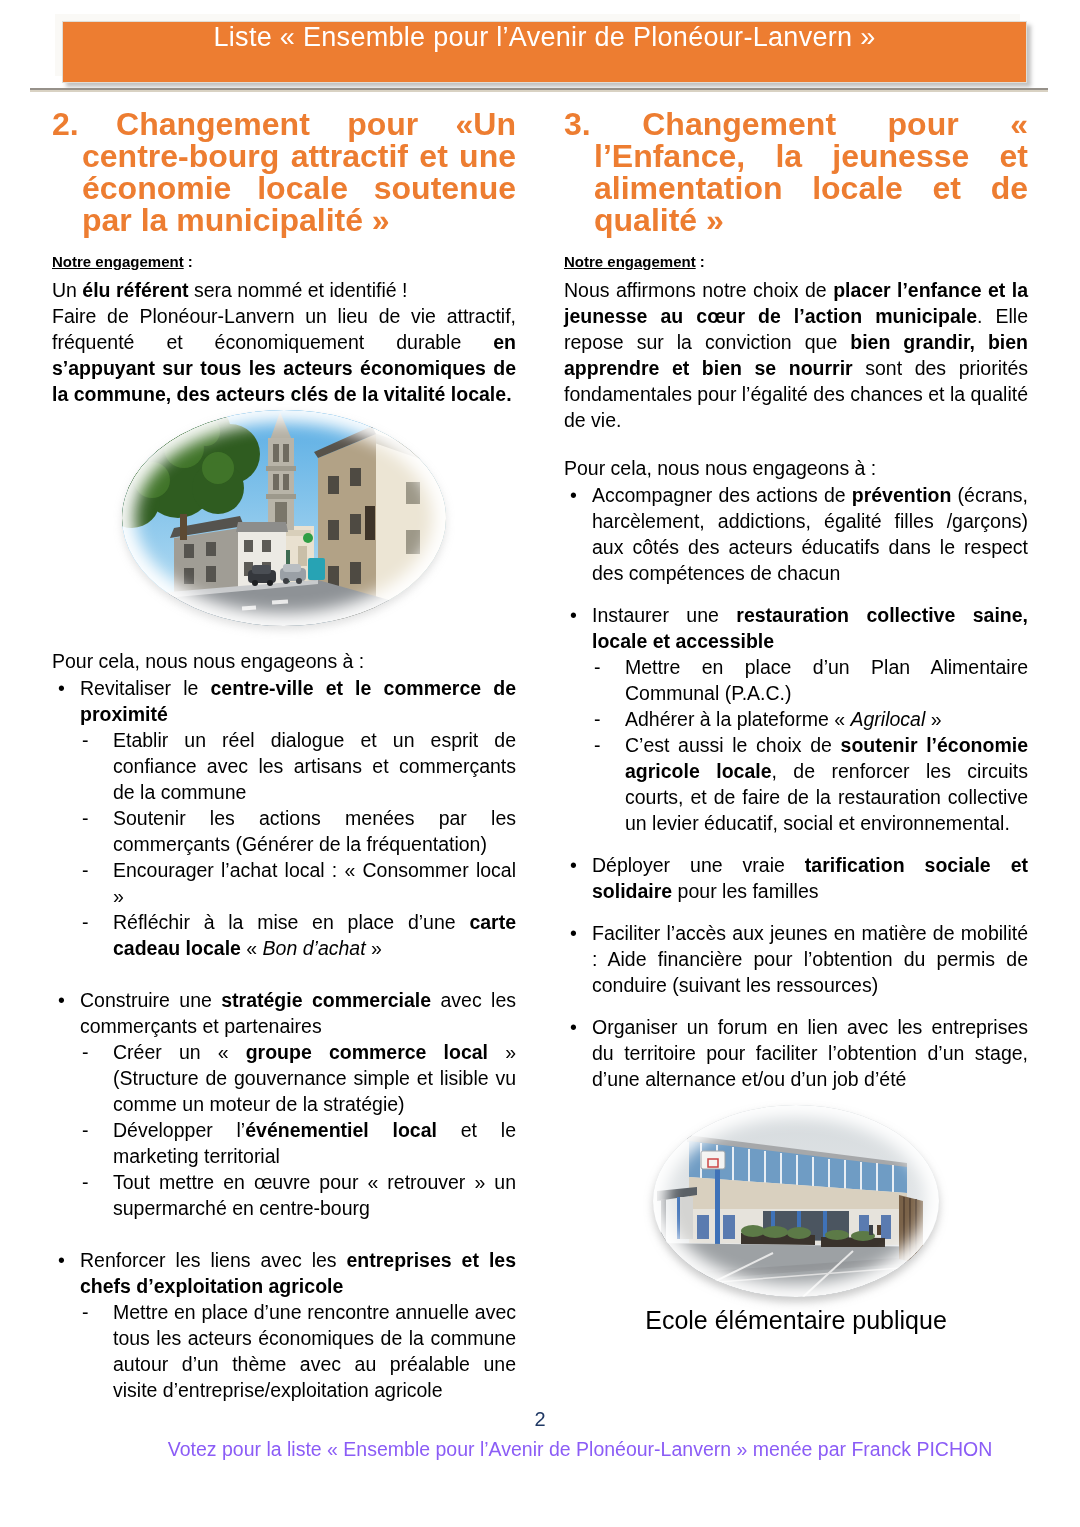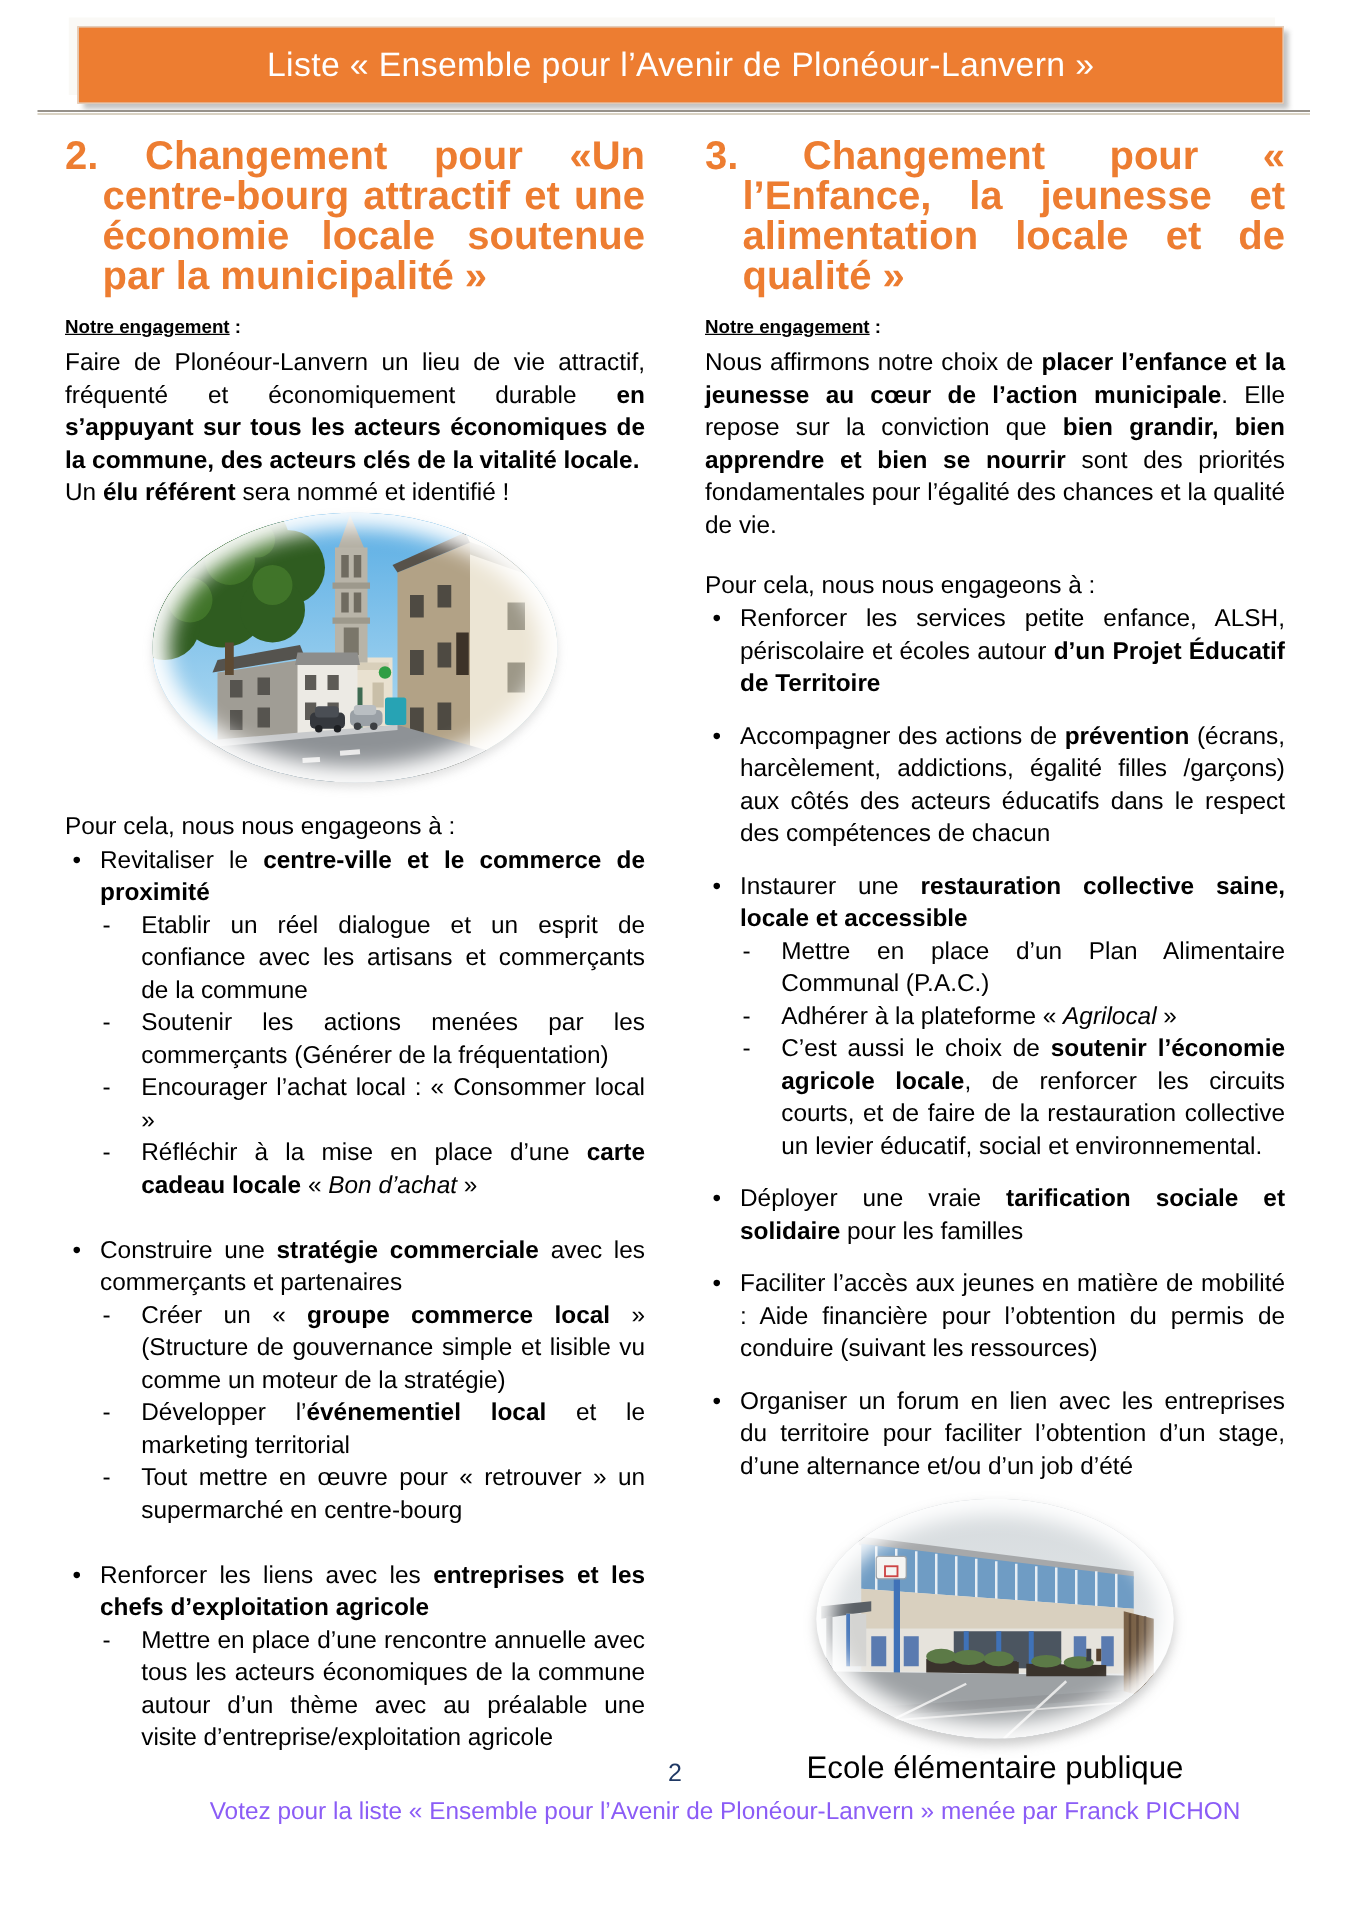--- a/index.html
+++ b/index.html
@@ -5,21 +5,21 @@
   html,body{margin:0;padding:0;}
   body{
     width:1080px;height:1527px;position:relative;background:#ffffff;
     font-family:"Liberation Sans",sans-serif;color:#000;overflow:hidden;
   }
   
   .banner{
     position:absolute;left:62px;top:21px;width:963px;height:60px;
     background:#ED7D31;border:1px solid #e0ddd6;
     box-shadow:4px 4px 4px rgba(120,120,120,.45), -7px -7px 0 #faf9f6;
-    display:flex;align-items:center;justify-content:center;
+    display:flex;align-items:flex-start;justify-content:center;
   }
   .banner span{color:#fff;font-size:27px;letter-spacing:.3px;}
   .rule{
     position:absolute;left:30px;top:88px;width:1018px;height:4px;
     background:linear-gradient(to bottom,#96918a 0 38%,#ffffff 38% 58%,#d9d2c3 58% 100%);
   }
   
   .col{position:absolute;top:108px;width:464px;font-size:19.5px;line-height:26px;text-align:justify;}
   .col-left{left:52px;--ggap:26px;}
   .col-right{left:564px;--ggap:16px;}
@@ -58,22 +58,22 @@
 <body>
 
 <div class="banner">
   <span>Liste « Ensemble pour l’Avenir de Plonéour-Lanvern »</span>
 </div>
 <div class="rule"></div>
 
 <div class="col col-left">
   <div class="col-heading"><span>2.</span> <span>Changement pour «Un centre-bourg attractif et une économie locale soutenue par la municipalité »</span></div>
   <p class="engagement"><span class="u">Notre engagement</span><span> :</span></p>
+  <p class="para"><span>Un </span><b>élu référent</b><span> sera nommé et identifié !</span></p>
   <p class="para"><span>Faire de Plonéour-Lanvern un lieu de vie attractif, fréquenté et économiquement durable </span><b>en s’appuyant sur tous les acteurs économiques de la commune, des acteurs clés de la vitalité locale.</b></p>
-  <p class="para"><span>Un </span><b>élu référent</b><span> sera nommé et identifié !</span></p>
 
   <div class="photo street">
     <svg viewBox="0 0 324 216" preserveAspectRatio="none">
       <defs>
         <linearGradient id="sky1" x1="0" y1="0" x2="0" y2="1">
           <stop offset="0" stop-color="#59ade4"></stop>
             <stop offset="1" stop-color="#bfe2f4"></stop>
         </linearGradient>
       </defs>
       <rect width="324" height="216" fill="url(#sky1)"></rect>
@@ -177,21 +177,20 @@
         </ul></li>
     </ul>
 </div>
 
 <div class="col col-right">
   <div class="col-heading"><span>3.</span> <span>Changement pour « l’Enfance, la jeunesse et alimentation locale et de qualité »</span></div>
   <p class="engagement"><span class="u">Notre engagement</span><span> :</span></p>
   <p class="para"><span>Nous affirmons notre choix de </span><b>placer l’enfance et la jeunesse au cœur de l’action municipale</b><span>. Elle repose sur la conviction que </span><b>bien grandir, bien apprendre et bien se nourrir</b><span> sont des priorités fondamentales pour l’égalité des chances et la qualité de vie.</span></p>
   <p class="pour-cela">Pour cela, nous nous engageons à :</p>
   <ul class="bullets">
-      <li><span>Renforcer les services petite enfance, ALSH, périscolaire et écoles autour </span><b>d’un Projet Éducatif de Territoire</b></li>
       <li><span>Accompagner des actions de </span><b>prévention</b><span> (écrans, harcèlement, addictions, égalité filles /garçons) aux côtés des acteurs éducatifs dans le respect des compétences de chacun</span></li>
       <li><span>Instaurer une </span><b>restauration collective saine, locale et accessible</b><ul class="subs">
           <li><span>Mettre en place d’un Plan Alimentaire Communal (P.A.C.)</span></li>
           <li><span>Adhérer à la plateforme « </span><i>Agrilocal</i><span> »</span></li>
           <li><span>C’est aussi le choix de </span><b>soutenir l’économie agricole locale</b><span>, de renforcer les circuits courts, et de faire de la restauration collective un levier éducatif, social et environnemental.</span></li>
         </ul></li>
       <li><span>Déployer une vraie </span><b>tarification sociale et solidaire</b><span> pour les familles</span></li>
       <li><span>Faciliter l’accès aux jeunes en matière de mobilité : Aide financière pour l’obtention du permis de conduire (suivant les ressources)</span></li>
       <li><span>Organiser un forum en lien avec les entreprises du territoire pour faciliter l’obtention d’un stage, d’une alternance et/ou d’un job d’été</span></li>
     </ul>

